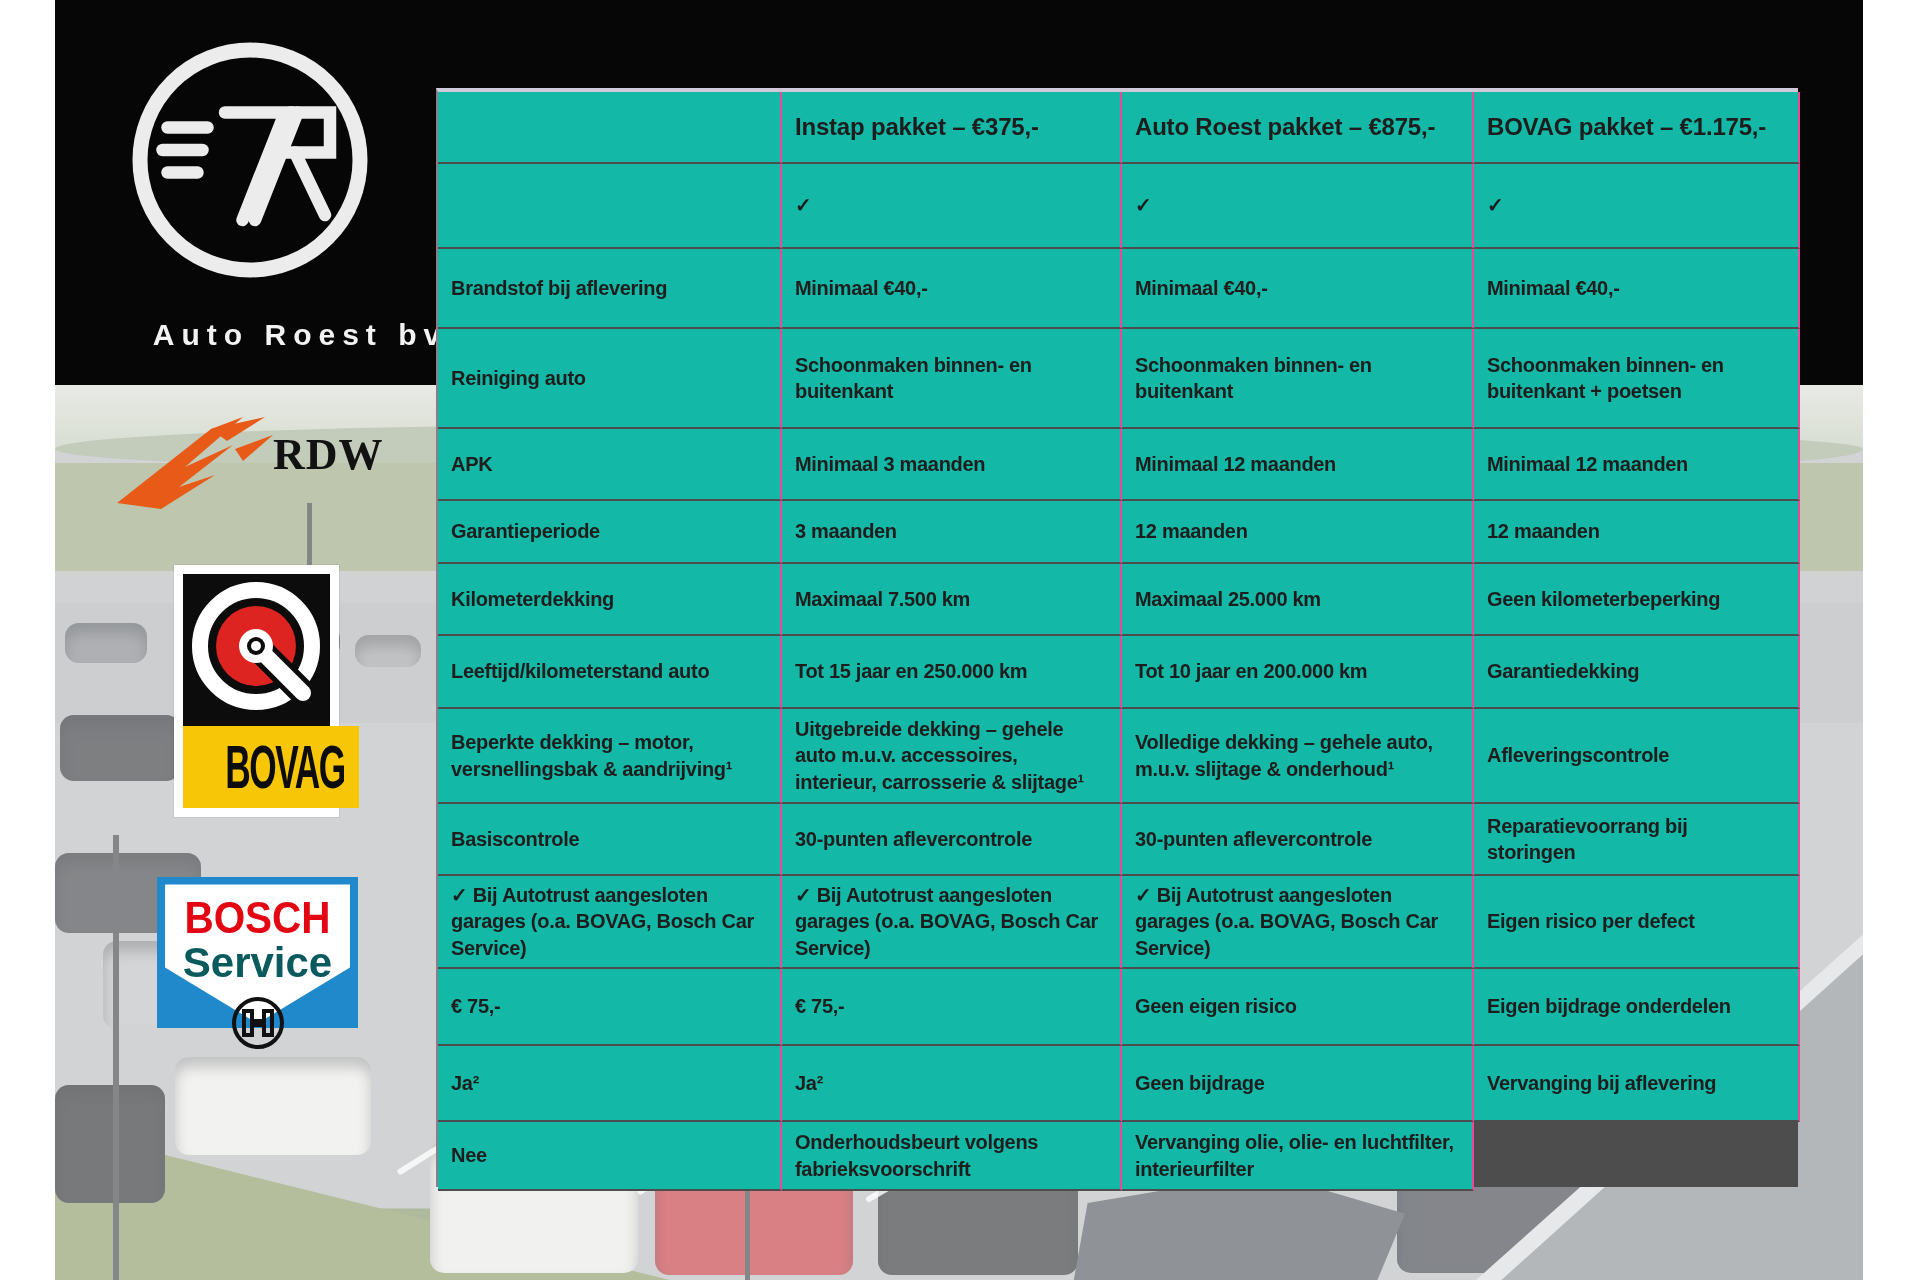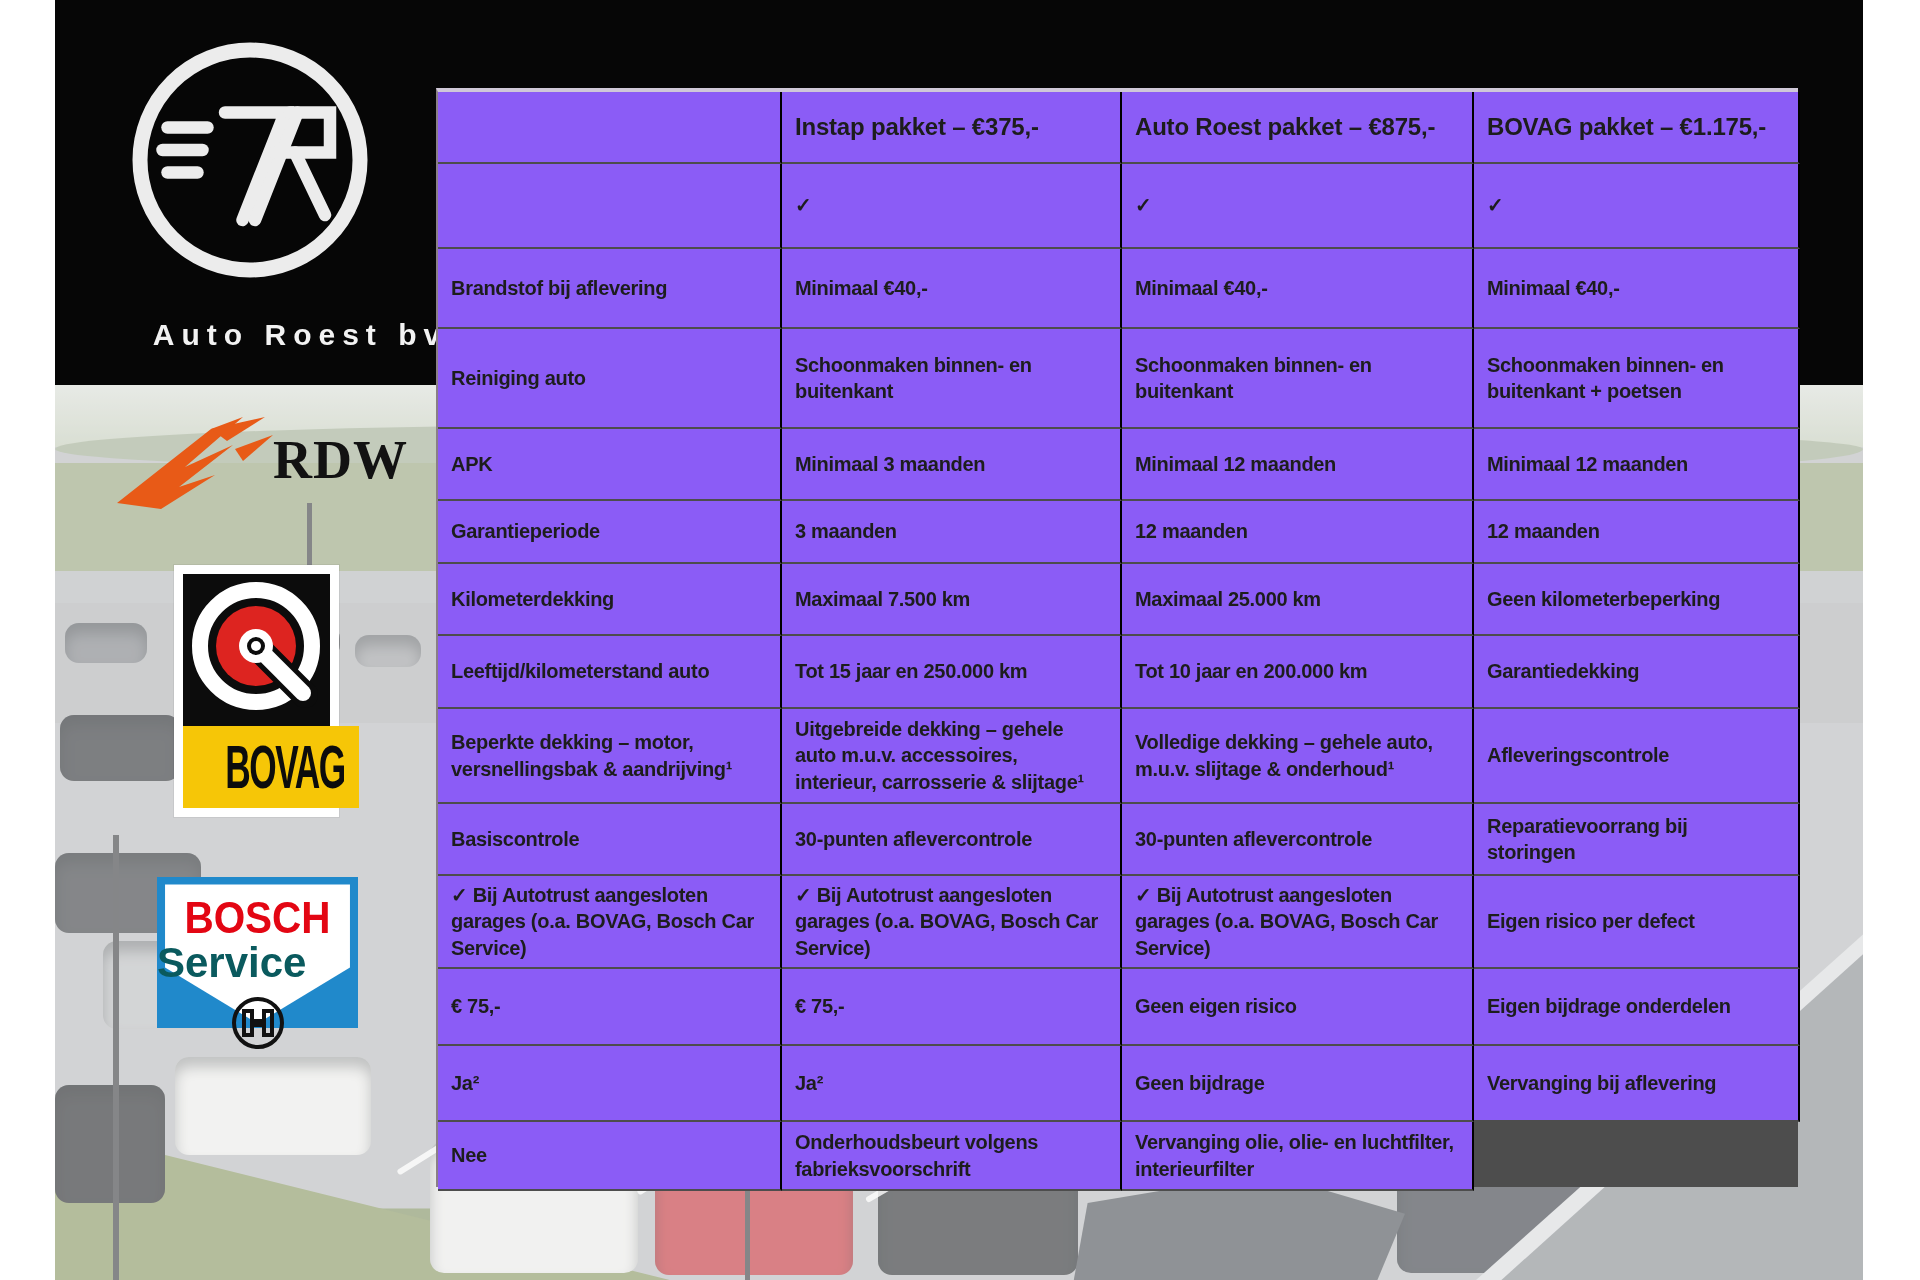--- a/index.html
+++ b/index.html
@@ -33,40 +33,40 @@
 
   
   .band{position:absolute;left:55px;top:0;width:1808px;height:385px;background:#060606;}
   .monogram{position:absolute;left:70px;top:35px;}
   .dealer-name{position:absolute;left:40px;top:318px;width:410px;text-align:center;
     color:#f2f2f2;font-size:30px;font-weight:bold;letter-spacing:7px;white-space:nowrap;}
 
   
   .rdw{position:absolute;left:115px;top:415px;width:290px;height:100px;}
   .rdw-text{position:absolute;left:158px;top:14px;font-family:"Liberation Serif",serif;
-    font-weight:bold;font-size:54px;color:#121212;letter-spacing:1px;}
+    font-weight:bold;font-size:44px;color:#121212;letter-spacing:1px;}
   .bovag{position:absolute;left:174px;top:565px;width:165px;height:252px;background:#ffffff;
     box-shadow:0 0 0 1px rgba(0,0,0,.05);padding:9px;box-sizing:border-box;}
   .bovag-top{position:relative;width:100%;height:152px;background:#0c0c0c;overflow:hidden;}
   .bovag-bottom{width:100%;height:82px;background:#f6c607;display:flex;align-items:center;justify-content:center;padding-left:29px;}
   .bovag-word{font-size:49px;font-weight:bold;color:#0c0c0c;transform:scaleX(.72) scaleY(1.25);letter-spacing:-2px;}
   .bosch{position:absolute;left:157px;top:877px;width:201px;height:151px;background:#2089cb;}
   .bosch-shield{position:absolute;left:0;top:0;width:100%;height:100%;background:#ffffff;
     clip-path:polygon(4% 5%,96% 5%,96% 60%,50% 97%,4% 60%);}
   .bosch-line1{position:absolute;left:0;top:16px;width:100%;text-align:center;
     color:#e30613;font-size:44px;font-weight:bold;transform:scaleX(.92);letter-spacing:0px;}
-  .bosch-line2{position:absolute;left:0;top:62px;width:100%;
+  .bosch-line2{position:absolute;left:0;top:62px;width:100%;text-align:center;
     color:#0a5a5e;font-size:42px;font-weight:bold;letter-spacing:0px;}
   .bosch-sym{position:absolute;left:50%;top:118px;transform:translateX(-50%);}
 
   
   .pkg-table{position:absolute;left:436px;top:88px;width:1362px;height:1099px;box-sizing:border-box;
     display:grid;grid-template-columns:344px 340px 352px 326px;
     border-top:4px solid #cfc8d8;border-left:2px solid #8a7f86;background:#4d4d4d;}
-  .cell{background:#8b5cf6;border-right:2px solid #000000;border-bottom:2px solid #4d4d4d;
+  .cell{background:#14b8a6;border-right:2px solid #ec4899;border-bottom:2px solid #4d4d4d;
     display:flex;align-items:center;box-sizing:border-box;padding:8px 18px 8px 13px;
     color:#1d1d1d;font-weight:bold;font-size:20px;line-height:1.32;letter-spacing:-0.3px;}
   .cell.head{font-size:24px;letter-spacing:-0.2px;}
 </style>
 </head>
 <body>
 
 <div class="canvas">
 
   <div class="photo">

